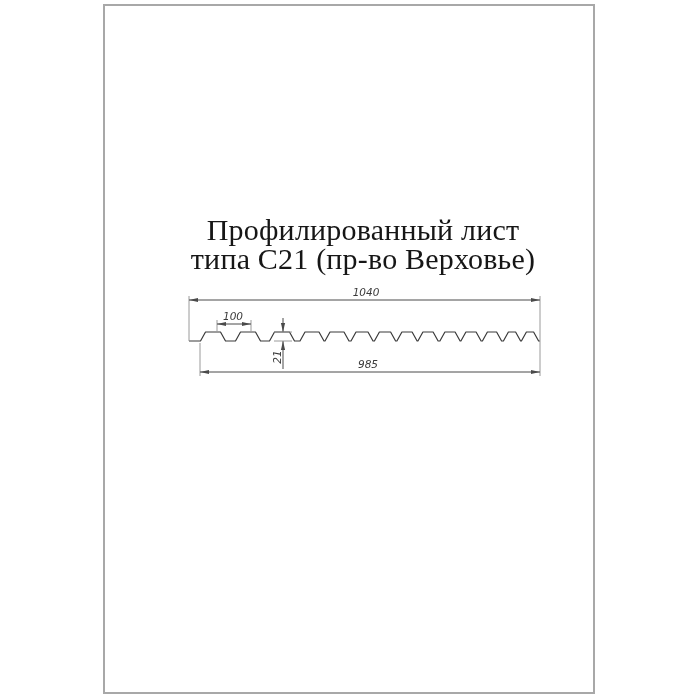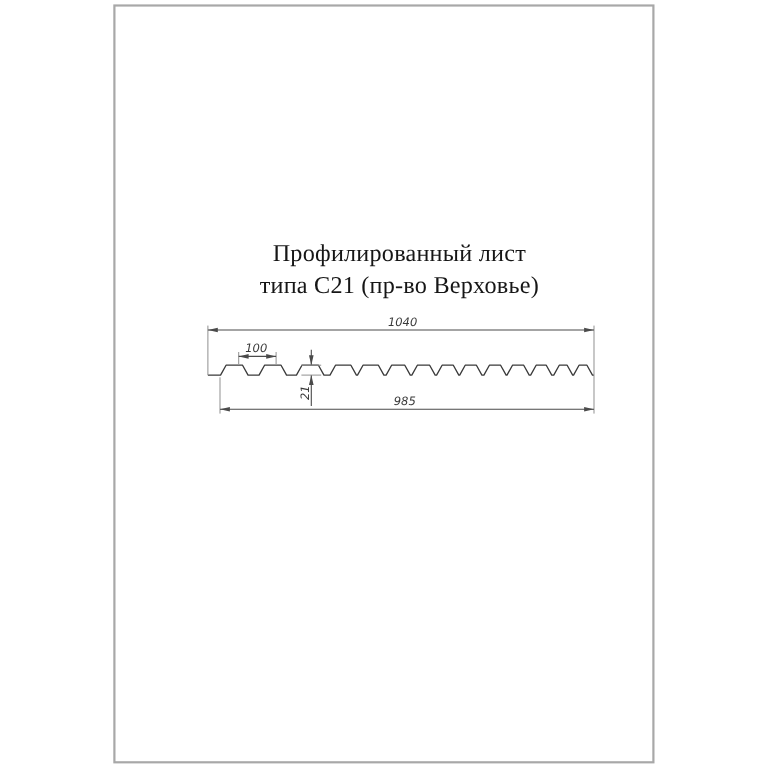--- a/index.html
+++ b/index.html
@@ -1,21 +1,21 @@
 <!DOCTYPE html>
 <html><head>
 <meta charset="utf-8">
 <style>
   html,body{margin:0;padding:0;background:#ffffff;}
   .canvas{position:relative;width:700px;height:700px;background:#ffffff;overflow:hidden;
           font-family:"Liberation Serif", serif;}
   .sheet{position:absolute;left:103px;top:4px;width:492px;height:690px;
          border:2px solid #a8a8a8;background:#ffffff;box-sizing:border-box;}
   .title{position:absolute;left:116px;top:215px;width:494px;text-align:center;
-         font-family:"Liberation Serif", serif;font-size:22px;line-height:29px;
+         font-family:"Liberation Serif", serif;font-size:30px;line-height:29px;
          color:#161616;letter-spacing:0.2px;}
   svg.drawing{position:absolute;left:0;top:0;width:700px;height:700px;}
   text.dim{font-family:"DejaVu Sans", sans-serif;font-style:italic;font-size:10.5px;
            fill:#3a3a3a;}
 </style>
 </head>
 <body>
 
 <div class="canvas">
 

